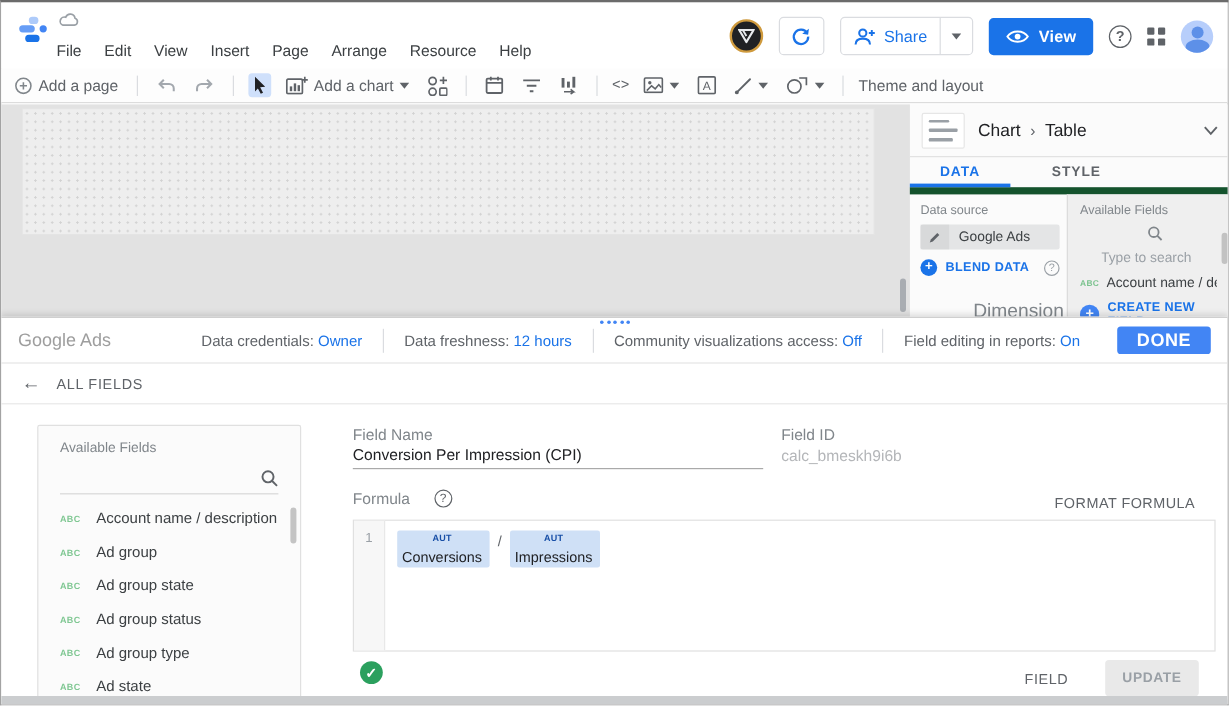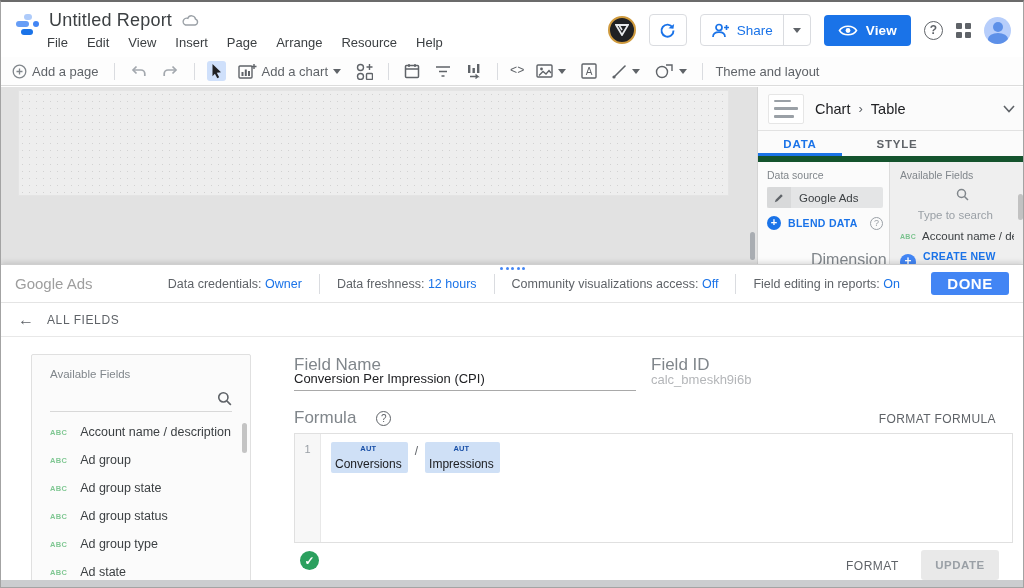--- a/index.html
+++ b/index.html
@@ -116,21 +116,21 @@
     background:#fbfbfb; border:1px solid #e0e0e0; border-radius:2px 2px 0 0; overflow:hidden;}
   .fields-box .panel-label{ margin:13px 0 0 18px; font-size:11.5px;}
   .fields-search{ margin:2px 18px 0 18px; height:30px; border-bottom:1px solid #d8d8d8;
     display:flex; align-items:flex-end; justify-content:flex-end; padding-bottom:5px;}
   .field-row{ display:flex; align-items:center; gap:13px; height:28px; padding-left:18px;}
   .field-row .abc-badge{ font-size:7.5px;}
   .field-row .fname{ font-size:12.5px; color:#3c4043;}
   .fields-scroll{ position:absolute; right:3px; top:68px; width:5px; height:30px; background:#c4c4c4; border-radius:3px;}
 
   
-  .flabel{ position:absolute; font-size:17px; color:#80868b;}
+  .flabel{ position:absolute; font-size:13px; color:#80868b;}
   .fvalue{ position:absolute; font-size:13px; color:#202124;}
   .name-underline{ position:absolute; left:293px; top:53px; width:342px; height:1px; background:#a9a9a9;}
   .fid-value{ color:#b4b6b9;}
   .formula-label-row{ position:absolute; left:293px; top:71px; display:flex; align-items:center; gap:20px;}
   .formula-help{ width:15px; height:15px; border:1.4px solid #5f6368; border-radius:50%;
     color:#5f6368; font-size:10px; display:flex; align-items:center; justify-content:center;}
   .format-formula{ position:absolute; right:27px; top:75px; font-size:12px; color:#5f6368; letter-spacing:.4px;}
   .formula-box{ position:absolute; left:293px; top:96px; width:719px; height:110px;
     border:1px solid #e0e0e0; background:#fff; display:flex;}
   .gutter{ width:26px; background:#f7f7f7; border-right:1px solid #e8e8e8; text-align:center; padding-top:9px;
@@ -158,21 +158,20 @@
 <div class="window">
 
   <div class="appbar">
     <svg class="logo" viewBox="0 0 28 30">
       <rect x="1" y="8" width="13" height="6" rx="3" fill="#669df6"></rect>
       <rect x="9" y="1" width="8" height="6" rx="3" fill="#aecbfa"></rect>
       <rect x="6" y="16" width="12" height="6" rx="3" fill="#1a73e8"></rect>
       <circle cx="21" cy="11" r="3" fill="#4285f4"></circle>
     </svg>
     <div class="title-wrap">
-      <span class="report-title">Untitled Report</span>
       <svg width="17" height="13" viewBox="0 0 17 13">
         <path d="M13.5 5.2 A4 4 0 0 0 5.8 4.4 A3.4 3.4 0 0 0 3.5 11 h9.5 a3 3 0 0 0 .5-5.8 Z" fill="none" stroke="#9aa0a6" stroke-width="1.4"></path>
       </svg>
     </div>
     <nav class="menubar">
       <span>File</span>
       <span>Edit</span>
       <span>View</span>
       <span>Insert</span>
       <span>Page</span>
@@ -489,19 +488,19 @@
           </span>
           <span class="op">/</span>
           <span class="chip">
             <span class="aut">AUT</span>
             <span class="chip-text">Impressions</span>
           </span>
         </div>
       </div>
 
       <div class="check-circle">✓</div>
-      <div class="btn-close">FORMAT</div>
+      <div class="btn-close">FIELD</div>
       <div class="btn-update">UPDATE</div>
     </div>
   </div>
 
   <div class="bottom-strip"></div>
 </div>
 
 </body></html>

